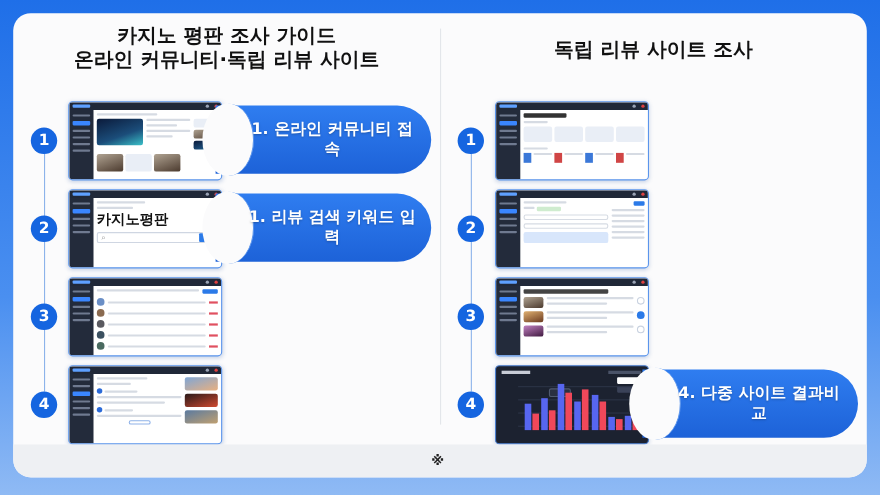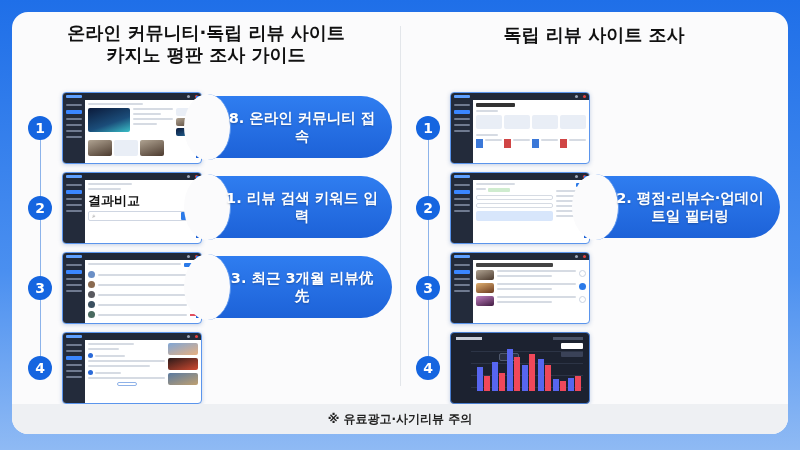--- a/index.html
+++ b/index.html
@@ -20,21 +20,21 @@
   }
   .divider { position: absolute; left: 388px; top: 14px; width: 1px; height: 360px; background: #e3e6ea; }
   .col { position: absolute; top: 0; width: 388px; height: 392px; }
   .col.left { left: 0; }
   .col.right { left: 388px; }
   .col-title {
     position: absolute; left: 0; right: 0; text-align: center;
     font-weight: bold; color: #111; font-size: 18px; line-height: 22px;
   }
   .col.left .col-title { top: 10px; }
-  .col.right .col-title { top: 12px; }
+  .col.right .col-title { top: 23px; }
   .timeline-line { position: absolute; width: 1px; background: #8cb3ea; }
   .step { position: absolute; left: 0; width: 388px; height: 76px; }
   .num {
     position: absolute; left: 16px; top: 26px; width: 24px; height: 24px; border-radius: 50%;
     background: #1565e0; color: #fff; font-weight: bold; font-size: 14px;
     display: flex; align-items: center; justify-content: center;
   }
   .shot {
     position: absolute; left: 50px; top: 2px; width: 140px; height: 72px;
     border-radius: 4px; border: 1.5px solid #5b95ec; overflow: hidden; background: #fff;
@@ -74,22 +74,22 @@
   .gridl { position: absolute; left: 20px; right: 6px; height: 1px; background: #2c3446; }
 </style>
 </head>
 <body>
 
 <div class="card">
   <div class="divider"></div>
 
   <div class="col left">
     <div class="col-title">
+      <div>카지노 평판 조사 가이드</div>
       <div>온라인 커뮤니티·독립 리뷰 사이트</div>
-      <div>카지노 평판 조사 가이드</div>
     </div>
     <div class="timeline-line" style="left:28px; top:116px; height:228px;"></div>
 
     <div class="step" style="top:78px;">
       <div class="num">1</div>
       <div class="shot">
         <div class="topbar">
             <div class="logo"></div>
             <div class="dot"></div>
             <div class="dot red"></div>
@@ -119,21 +119,21 @@
               </div>
           </div>
           <div style="display:flex; gap:2px; margin-top:4px;">
             <div class="img-photo" style="width:24px; height:16px;"></div>
             <div class="blk" style="width:24px; height:16px;"></div>
             <div class="img-photo" style="width:24px; height:16px;"></div>
           </div>
         </div>
       </div>
       <div class="pill">
-          <span>8. 온라인 커뮤니티 접속</span>
+          <span>1. 온라인 커뮤니티 접속</span>
         </div>
     </div>
 
     <div class="step" style="top:158px;">
       <div class="num">2</div>
       <div class="shot">
         <div class="topbar">
             <div class="logo"></div>
             <div class="dot"></div>
             <div class="dot red"></div>
@@ -141,21 +141,21 @@
         <div class="side">
             <i></i>
             <i class="act"></i>
             <i></i>
             <i></i>
             <i></i>
           </div>
         <div class="main">
           <div class="ln" style="width:40%"></div>
           <div class="ln" style="width:30%"></div>
-          <div style="font-size:13px; font-weight:bold; color:#111; line-height:15px; margin:2px 0 3px;">결과비교</div>
+          <div style="font-size:13px; font-weight:bold; color:#111; line-height:15px; margin:2px 0 3px;">카지노평판</div>
           <div style="display:flex; height:10px; border:1px solid #cfd6e2; border-radius:2px;">
             <div style="flex:1; display:flex; align-items:center; padding-left:3px;">
                 <span style="font-size:7px; color:#888;">⌕</span>
               </div>
             <div style="width:16px; background:#2b7ae8; border-radius:1px;"></div>
           </div>
         </div>
       </div>
       <div class="pill">
           <span>1. 리뷰 검색 키워드 입력</span>
@@ -202,23 +202,20 @@
               <div class="ln" style="flex:1;margin:0;"></div>
               <div style="width:8px;height:2px;background:#e05060;"></div>
             </div>
           <div style="display:flex; align-items:center; gap:3px;">
               <div style="width:7px;height:7px;border-radius:50%;background:#4a6a60;"></div>
               <div class="ln" style="flex:1;margin:0;"></div>
               <div style="width:8px;height:2px;background:#e05060;"></div>
             </div>
         </div>
       </div>
-      <div class="pill">
-          <span>3. 최근 3개월 리뷰优先</span>
-        </div>
     </div>
 
     <div class="step" style="top:318px;">
       <div class="num">4</div>
       <div class="shot">
         <div class="topbar">
             <div class="logo"></div>
             <div class="dot"></div>
             <div class="dot red"></div>
           </div>
@@ -330,23 +327,20 @@
             <div style="width:10px;height:4px;background:#2b7ae8;border-radius:1px;margin:0 0 3px auto;"></div>
             <div class="ln"></div>
               <div class="ln"></div>
               <div class="ln"></div>
               <div class="ln"></div>
               <div class="ln"></div>
               <div class="ln"></div>
           </div>
         </div>
       </div>
-      <div class="pill">
-          <span><span>2. 평점·리뷰수·업데이</span><br><span>트일 필터링</span></span>
-        </div>
     </div>
 
     <div class="step" style="top:238px;">
       <div class="num">3</div>
       <div class="shot">
         <div class="topbar">
             <div class="logo"></div>
             <div class="dot"></div>
             <div class="dot red"></div>
           </div>
@@ -423,20 +417,22 @@
           <div class="grp">
               <div class="b blue" style="height:12px"></div>
               <div class="b red" style="height:10px"></div>
             </div>
           <div class="grp">
               <div class="b blue" style="height:13px"></div>
               <div class="b red" style="height:15px"></div>
             </div>
         </div>
       </div>
+      <div class="pill">
+          <span>4. 다중 사이트 결과비교</span>
+        </div>
     </div>
   </div>
 
   <div class="footer">
     <span style="margin-right:4px;">※</span>
-    <span>유료광고·사기리뷰 주의</span>
   </div>
 </div>
 
 </body></html>

